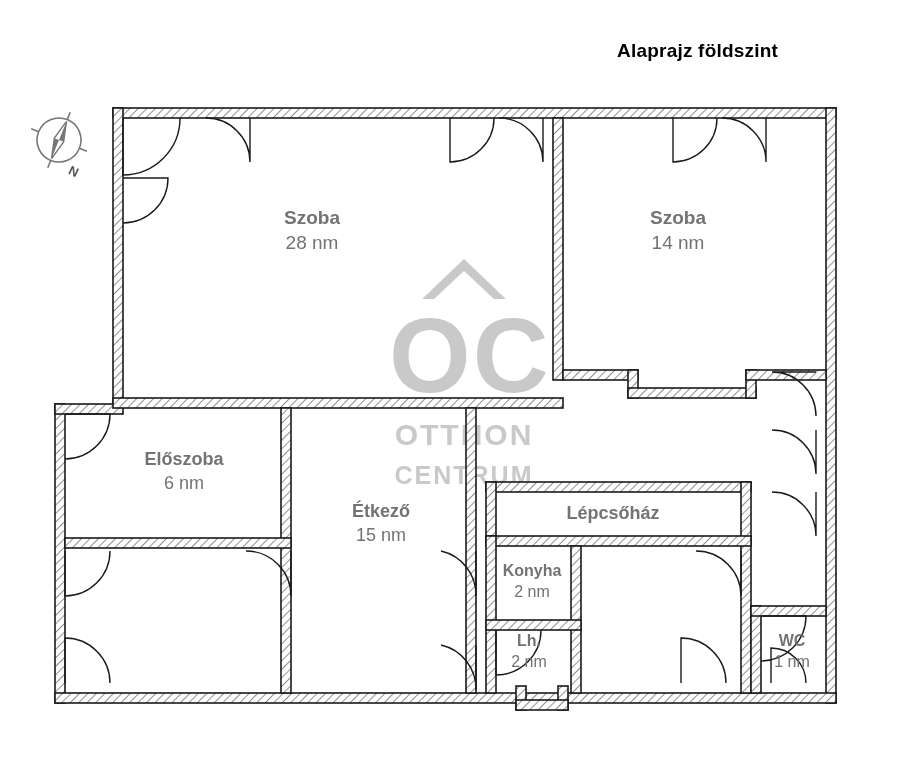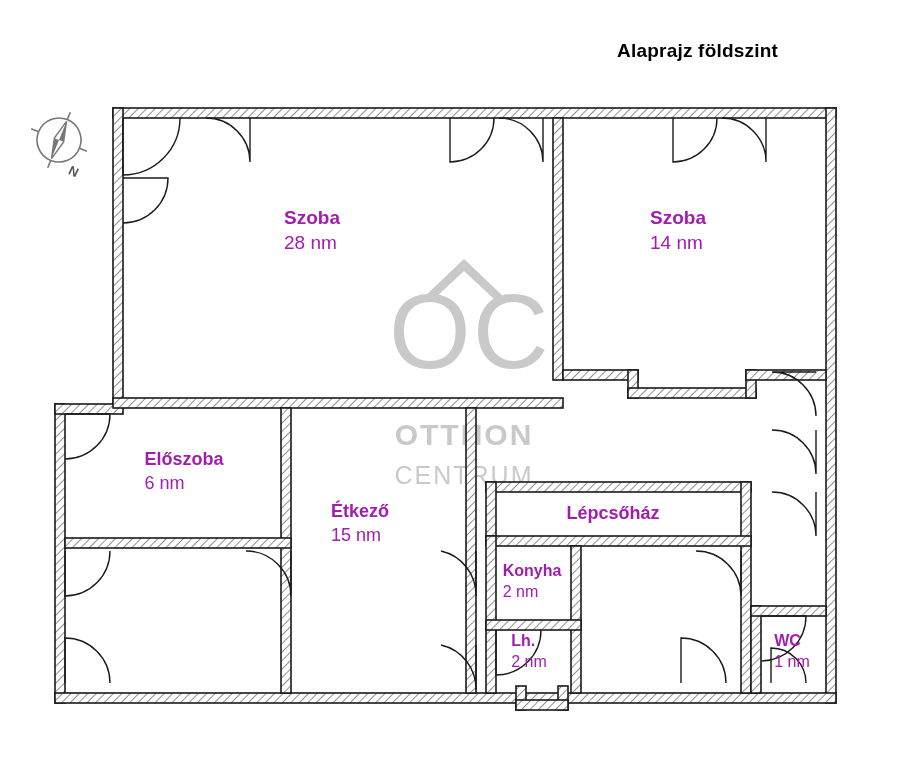--- a/index.html
+++ b/index.html
@@ -38,45 +38,45 @@
   .wm-roof {
     position: absolute;
     left: 27px;
     top: 0px;
     width: 96px;
     height: 46px;
   }
   .wm-oc {
     position: absolute;
     left: 0;
-    top: 24px;
+    top: 48px;
     width: 150px;
     font-size: 105px;
     line-height: 105px;
-    font-weight: normal;
+    font-weight: bold;
     letter-spacing: 2px;
   }
   .wm-otthon {
     position: absolute;
     left: 0;
     top: 165px;
     width: 150px;
     font-size: 30px;
     line-height: 30px;
     font-weight: bold;
     letter-spacing: 2px;
   }
   .wm-centrum {
     position: absolute;
     left: 0;
     top: 208px;
     width: 150px;
     font-size: 25px;
     line-height: 25px;
-    font-weight: normal;
+    font-weight: bold;
     letter-spacing: 2px;
   }
   
   .compass {
     position: absolute;
     left: 28px;
     top: 106px;
     width: 62px;
     height: 82px;
   }
@@ -91,21 +91,22 @@
   }
   
   #plan {
     position: absolute;
     left: 0;
     top: 0;
   }
   
   .room {
     position: absolute;
-    color: #a21caf;
+    text-align: center;
+    color: #737373;
     font-weight: bold;
     line-height: 1.32;
   }
   .room .nm { font-weight: normal; }
   .r-big   { font-size: 19px; }
   .r-mid   { font-size: 18px; }
   .r-small { font-size: 16px; }
 </style>
 </head>
 <body>
@@ -231,21 +232,21 @@
     <div class="nm">28 nm</div>
   </div>
   <div class="room r-big" style="left:678px;top:205px;transform:translate(-50%,0);">
     <div>Szoba</div>
     <div class="nm">14 nm</div>
   </div>
   <div class="room r-mid" style="left:184px;top:448px;transform:translate(-50%,0);">
     <div>Előszoba</div>
     <div class="nm">6 nm</div>
   </div>
-  <div class="room r-mid" style="left:360px;top:500px;transform:translate(-50%,0);">
+  <div class="room r-mid" style="left:381px;top:500px;transform:translate(-50%,0);">
     <div>Étkező</div>
     <div class="nm">15 nm</div>
   </div>
   <div class="room r-mid" style="left:613px;top:502px;transform:translate(-50%,0);">
     <div>Lépcsőház</div>
   </div>
   <div class="room r-small" style="left:532px;top:560px;transform:translate(-50%,0);">
     <div>Konyha</div>
     <div class="nm">2 nm</div>
   </div>

